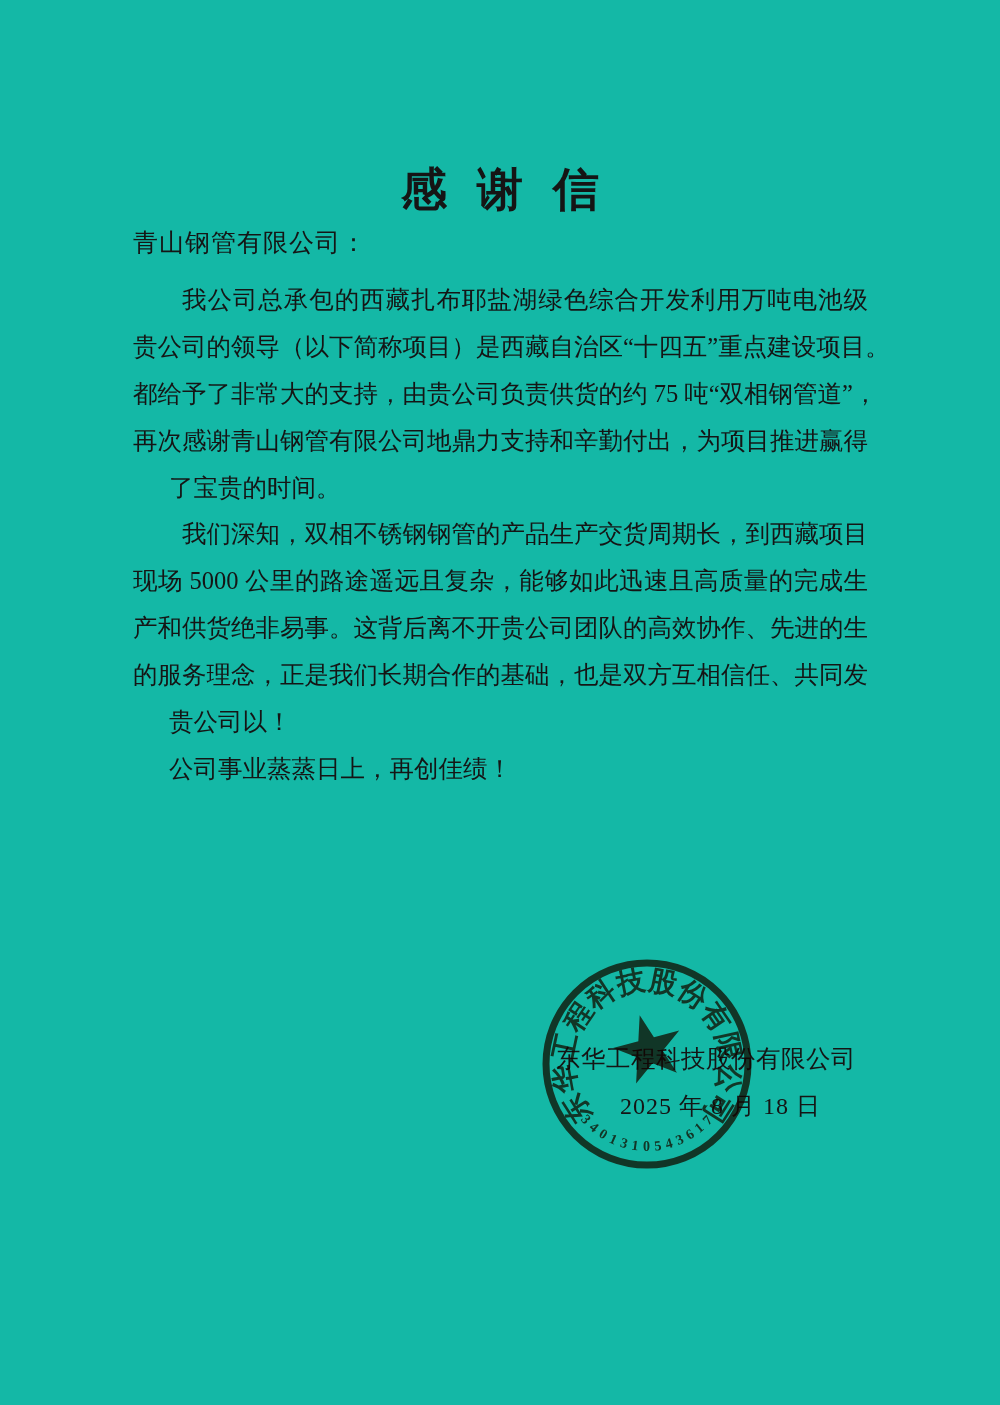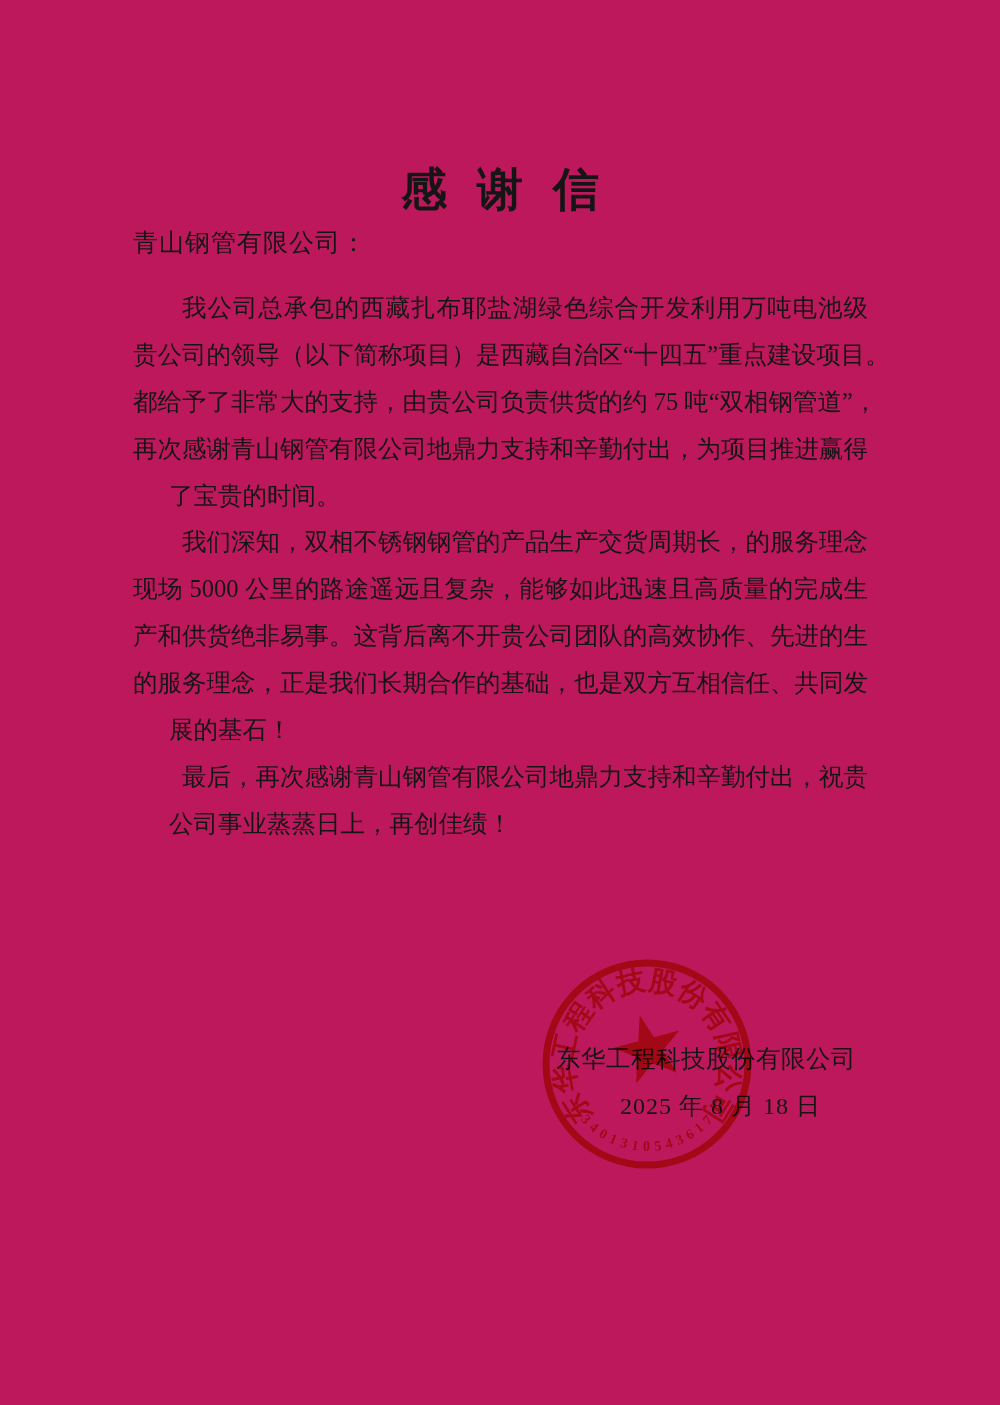--- a/index.html
+++ b/index.html
@@ -1,21 +1,21 @@
 <!DOCTYPE html>
 <html><head>
 <meta charset="utf-8">
 <style>
   html, body { margin: 0; padding: 0; background: #ffffff; }
   .page {
     position: relative;
     width: 1000px;
     height: 1405px;
     margin: 0 auto;
-    background: #be185d;
+    background: #14b8a6;
     font-family: "Liberation Serif", "DejaVu Serif", serif;
     color: #151515;
     overflow: hidden;
   }
   .title {
     position: absolute;
     top: 128px;
     left: 0;
     width: 100%;
     text-align: center;
@@ -28,21 +28,21 @@
   .salutation {
     position: absolute;
     top: 226px;
     left: 133px;
     font-size: 25px;
     letter-spacing: 1px;
     text-align: center;
   }
   .body-block {
     position: absolute;
-    top: 285px;
+    top: 277px;
     left: 133px;
     width: 735px;
     font-size: 24.5px;
   }
   .line {
     height: 46.9px;
     line-height: 46.9px;
     text-align: justify;
     text-align-last: justify;
     white-space: nowrap;
@@ -87,26 +87,25 @@
   <h1 class="title">感谢信</h1>
 
   <div class="salutation">青山钢管有限公司：</div>
 
   <div class="body-block">
       <div class="line first">我公司总承包的西藏扎布耶盐湖绿色综合开发利用万吨电池级</div>
       <div class="line">贵公司的领导（以下简称项目）是西藏自治区“十四五”重点建设项目。</div>
       <div class="line">都给予了非常大的支持，由贵公司负责供货的约 75 吨“双相钢管道”，</div>
       <div class="line">再次感谢青山钢管有限公司地鼎力支持和辛勤付出，为项目推进赢得</div>
       <div class="line last">了宝贵的时间。</div>
-      <div class="line first">我们深知，双相不锈钢钢管的产品生产交货周期长，的服务理念</div>
+      <div class="line first">我们深知，双相不锈钢钢管的产品生产交货周期长，到西藏项目</div>
       <div class="line">现场 5000 公里的路途遥远且复杂，能够如此迅速且高质量的完成生</div>
       <div class="line">产和供货绝非易事。这背后离不开贵公司团队的高效协作、先进的生</div>
       <div class="line">的服务理念，正是我们长期合作的基础，也是双方互相信任、共同发</div>
-      <div class="line last">展的基石！</div>
-      <div class="line first">最后，再次感谢青山钢管有限公司地鼎力支持和辛勤付出，祝贵</div>
+      <div class="line last">贵公司以！</div>
       <div class="line last">公司事业蒸蒸日上，再创佳绩！</div>
     </div>
 
   <div class="sig-company">东华工程科技股份有限公司</div>
   <div class="sig-date">2025 年 8 月 18 日</div>
 
   <svg class="seal" viewBox="0 0 280 280" xmlns="http://www.w3.org/2000/svg">
     <defs>
       <path id="ringPath" d="M 76.7,188.3 A 74,74 0 1 1 181.3,188.3" fill="none"></path>
       <path id="serialPath" d="M 53.7,179.5 A 87,87 0 0 0 204.3,179.5" fill="none"></path>

